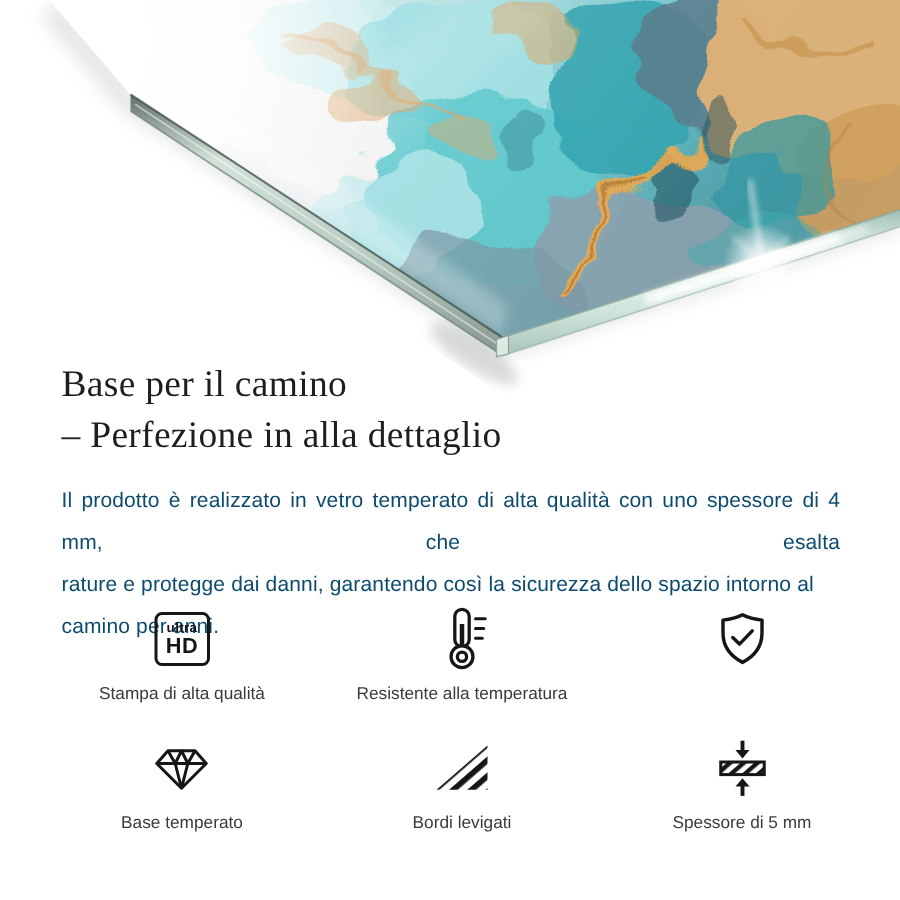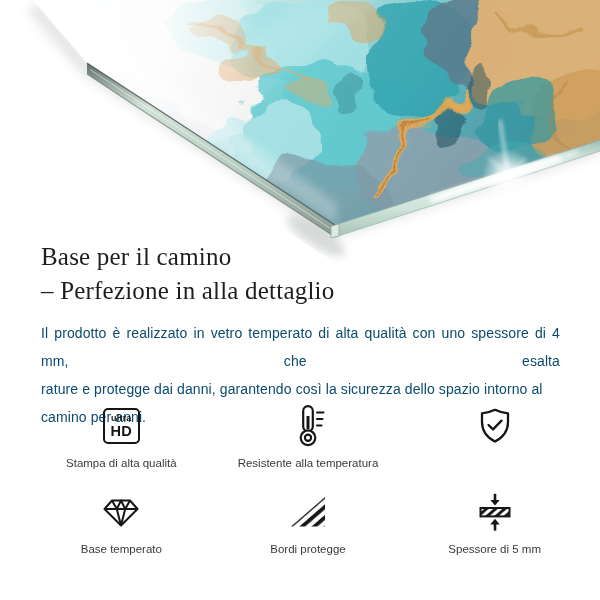--- a/index.html
+++ b/index.html
@@ -214,21 +214,21 @@
       <div class="icon-wrap">
         <svg width="40" height="36" viewBox="0 0 40 36">
           <defs>
             <pattern id="hatchA" width="8" height="8" patternUnits="userSpaceOnUse" patternTransform="rotate(-41)">
               <rect width="8" height="3.8" fill="#161616"></rect>
             </pattern>
           </defs>
           <path d="M3,32.5 L37,32.5 L37,3 Z" fill="url(#hatchA)"></path>
         </svg>
       </div>
-      <div class="feature-label">Bordi protegge</div>
+      <div class="feature-label">Bordi levigati</div>
     </div>
 
     <div class="feature">
       <div class="icon-wrap">
         <svg width="40" height="38" viewBox="0 0 40 38">
           <defs>
             <pattern id="hatchB" width="6" height="6" patternUnits="userSpaceOnUse" patternTransform="rotate(-41)">
               <rect width="6" height="2.9" fill="#161616"></rect>
             </pattern>
           </defs>

